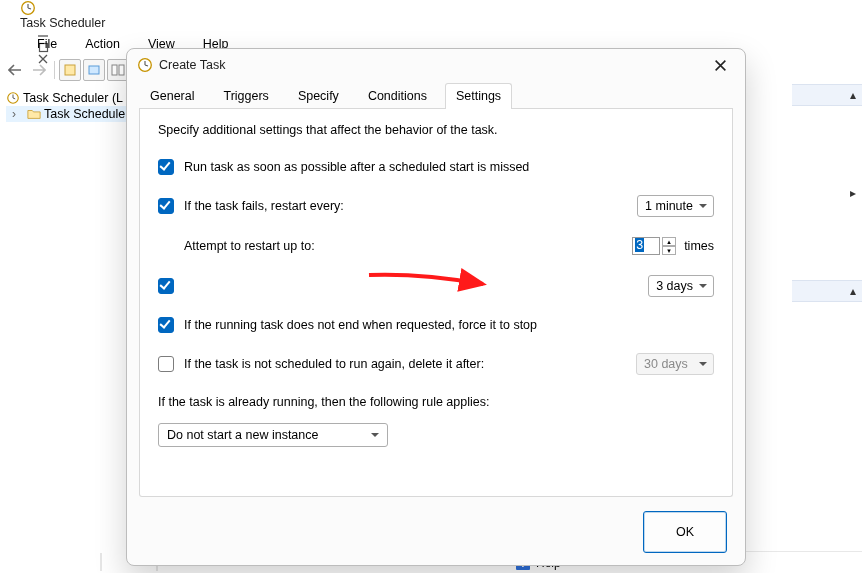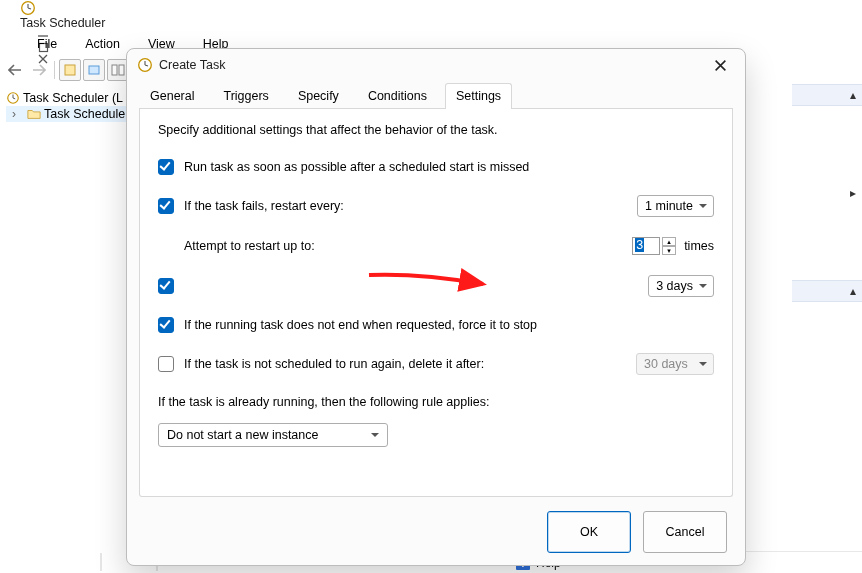--- a/index.html
+++ b/index.html
@@ -320,21 +320,20 @@
       </div>
 
       <div class="setting tight" style="margin-top:6px;">
         <span class="lbl">If the task is already running, then the following rule applies:</span>
       </div>
       <div class="rule-select">Do not start a new instance</div>
     </div>
 
     <div class="btn-row">
       <div class="btn primary">OK</div>
-      <div class="btn">Cancel</div>
     </div>
   </div>
 </div>
 
 <div class="arrow">
   <svg viewBox="0 0 130 36">
     <defs>
       <marker id="ah" markerWidth="8" markerHeight="8" refX="6" refY="3" orient="auto">
         <path d="M0 0 L7 3 L0 6 Z" fill="#ff1a1a"></path>
       </marker>

